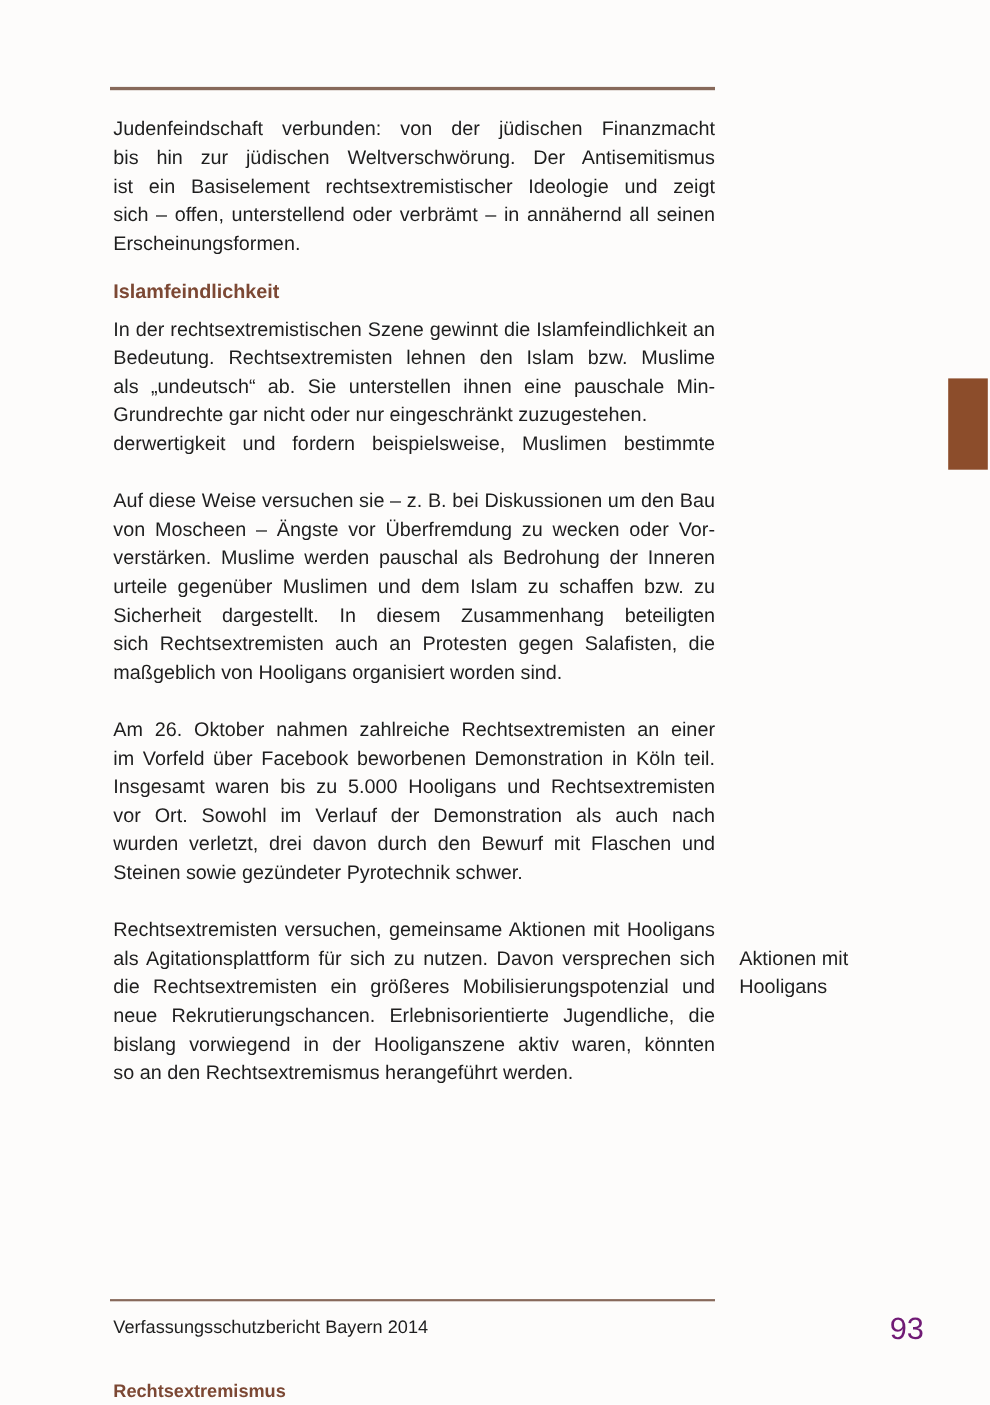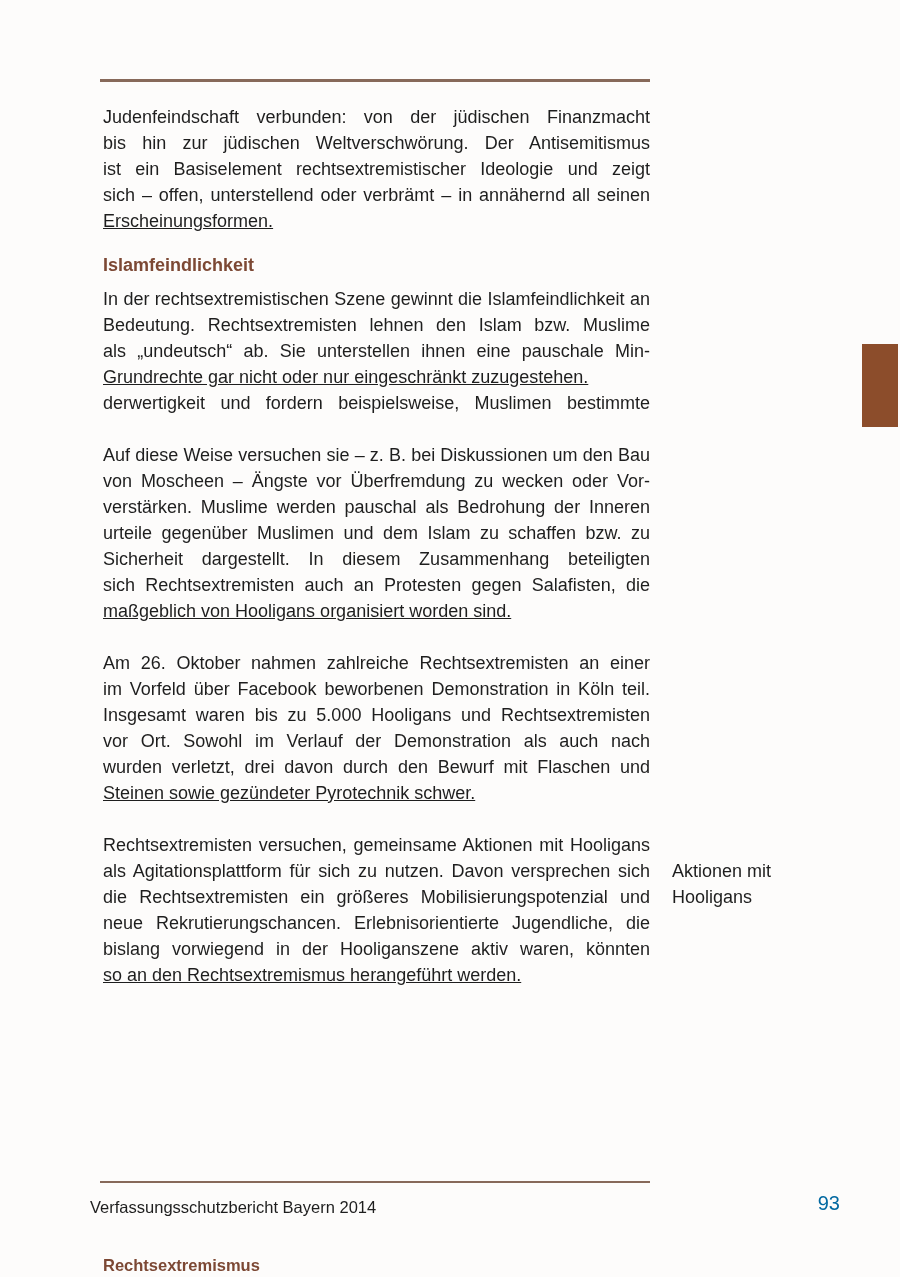--- a/index.html
+++ b/index.html
@@ -23,44 +23,44 @@
   }
   .content > :first-child { margin-top:0; }
   .para { margin-top:26px; }
   .para.after-heading { margin-top:8px; }
   .heading {
     margin-top:18px;
     font-weight:bold;
     color:var(--accent,#7c4834);
   }
   .line { text-align:justify; text-align-last:justify; }
-  .line.last { text-align:justify; text-align-last:left;text-decoration:underline; }
+  .line.last { text-align:justify; text-align-last:left; }
   .margin-note {
     position:absolute; left:672px; top:858px; width:170px;
     font-size:18px; line-height:26px; color:#1e1e1e;
   }
   .side-tab {
     position:absolute; left:862px; top:344px; width:36px; height:83px;
     background:var(--tab,#8c4d2b);
   }
   .footer-rule {
     position:absolute; left:100px; top:1181px; width:550px; height:2px;
     background:var(--rule,#87695a);
   }
   .footer-title {
-    position:absolute; left:90px; top:1198px;
+    position:absolute; left:103px; top:1198px;
     font-size:16.5px; color:#1e1e1e;
   }
   .footer-chapter {
     position:absolute; left:103px; top:1220px;
     font-size:16.5px; font-weight:bold; color:var(--accent,#7c4834);margin-top:36px;
   }
   .page-number {
     position:absolute; right:60px; top:1192px;
-    font-size:20px; color:#0369a1;
+    font-size:28px; color:#701a75;
   }
 </style>
 </head>
 <body>
 
 <div class="page" style="--paper: #fdfcfb; --accent: #7c4834; --rule: #87695a; --tab: #8c4d2b;">
 
   <div class="top-rule"></div>
 
   <div class="content">

